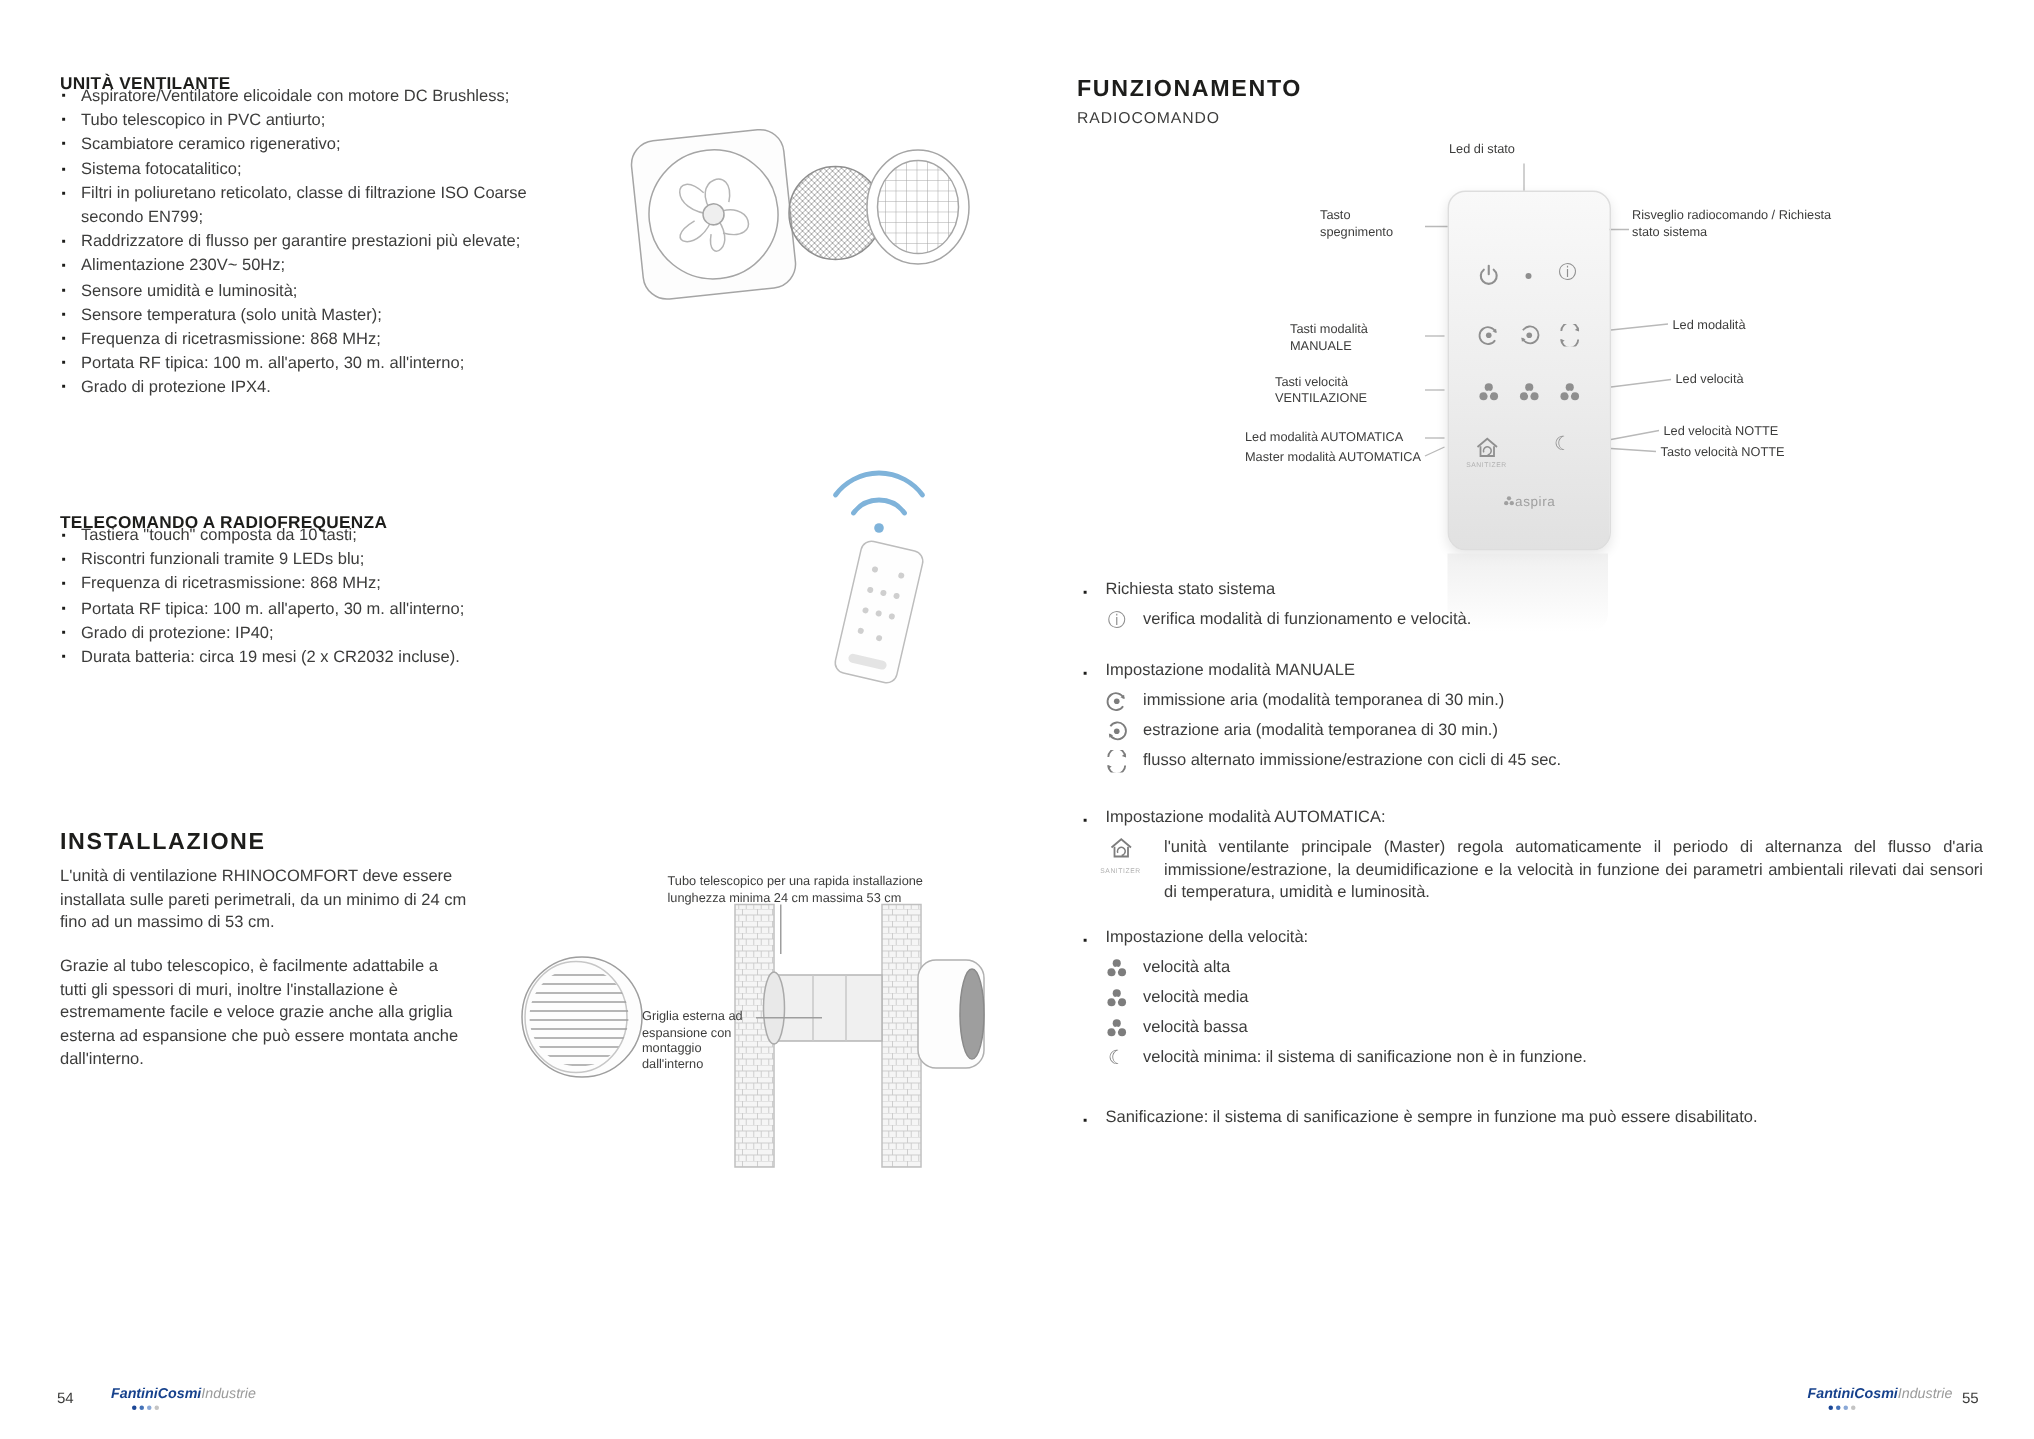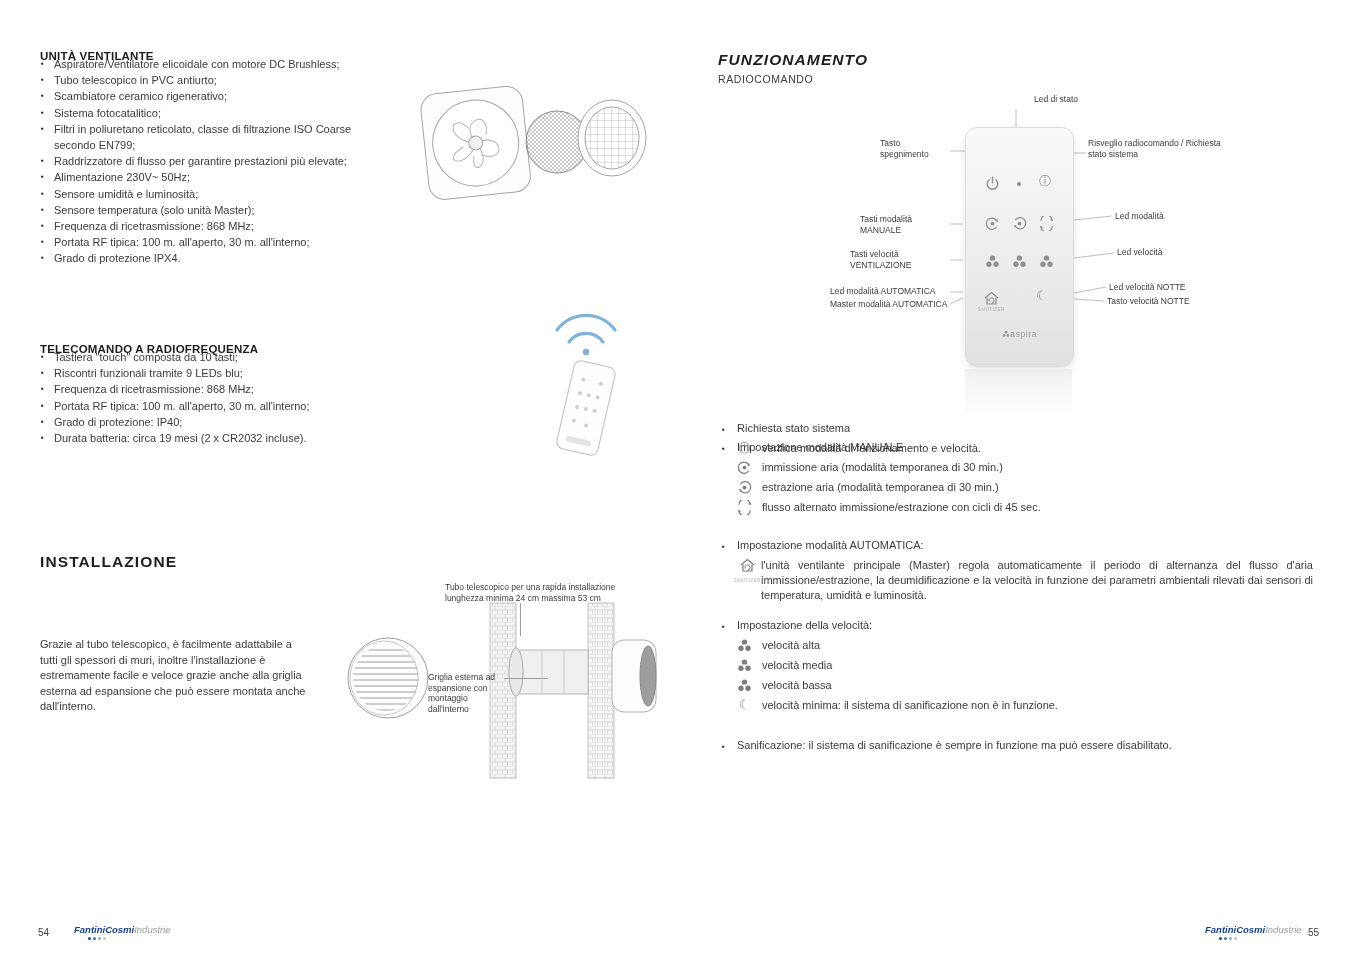--- a/index.html
+++ b/index.html
@@ -133,20 +133,21 @@
           <circle cx="55" cy="106" r="2"></circle>
         <circle cx="37" cy="120" r="2"></circle>
           <circle cx="50" cy="122" r="2"></circle>
       </g>
       <rect x="33" y="136" width="26" height="6" rx="3" fill="#e4e4e4"></rect>
     </g>
   </svg>
 
   <h2 class="abs h-big" style="left:40px;top:540px;">INSTALLAZIONE</h2>
 
+  <p class="abs body-txt" style="left:40px;top:577px;width:290px;margin:0;">L'unità di ventilazione RHINOCOMFORT deve essere installata sulle pareti perimetrali, da un minimo di 24 cm fino ad un massimo di 53 cm.</p>
   <p class="abs body-txt" style="left:40px;top:637px;width:268px;margin:0;">Grazie al tubo telescopico, è facilmente adattabile a tutti gli spessori di muri, inoltre l'installazione è estremamente facile e veloce grazie anche alla griglia esterna ad espansione che può essere montata anche dall'interno.</p>
 
   <svg class="abs" style="left:340px;top:598px;" width="320" height="185" viewBox="0 0 320 185">
     <defs>
       <pattern id="brick" width="10" height="8" patternUnits="userSpaceOnUse">
         <rect width="10" height="8" fill="#f5f5f5"></rect>
         <path d="M0,0 H10 M0,4 H10 M5,0 V4 M2.5,4 V8 M7.5,4 V8" stroke="#c9c9c9" stroke-width="0.6" fill="none"></path>
       </pattern>
       <clipPath id="gclip">
           <circle cx="46" cy="80" r="33"></circle>
@@ -187,42 +188,42 @@
         <i class="d1"></i>
         <i class="d2"></i>
         <i class="d3"></i>
         <i class="d4"></i>
       </div>
   </div>
 </section>
 
 <section style="position:absolute;inset:0;">
 
-  <h2 class="abs h-big" style="left:718px;top:38px;font-style:italic;">FUNZIONAMENTO</h2>
+  <h2 class="abs h-big" style="left:718px;top:38px;">FUNZIONAMENTO</h2>
   <div class="abs sub-h" style="left:718px;top:73px;">RADIOCOMANDO</div>
 
   <div class="diagram">
 
     <svg style="position:absolute;left:0;top:0;" width="400" height="300" viewBox="0 0 400 300">
       <g stroke="#b9b9b9" stroke-width="0.9" fill="none">
         <path d="M186,17 V84"></path>
         <path d="M120,59 H157 V80"></path>
         <path d="M256,61 H220 V80"></path>
         <path d="M120,132 H133"></path>
         <path d="M244,128 L282,124"></path>
         <path d="M120,168 H133"></path>
         <path d="M244,166 L284,161"></path>
         <path d="M120,200 H133"></path>
         <path d="M120,212 L133,206"></path>
         <path d="M244,201 L276,195"></path>
         <path d="M244,207 L274,209"></path>
       </g>
     </svg>
 
-    <div class="lbl" style="left:148px;top:2px;width:100px;text-align:right;">Led di stato</div>
+    <div class="lbl" style="left:136px;top:2px;width:100px;text-align:left;">Led di stato</div>
     <div class="lbl r" style="left:50px;top:46px;width:68px;">Tasto spegnimento</div>
     <div class="lbl" style="left:258px;top:46px;width:138px;">Risveglio radiocomando / Richiesta stato sistema</div>
     <div class="lbl r" style="left:30px;top:122px;width:88px;">Tasti modalità MANUALE</div>
     <div class="lbl" style="left:285px;top:119px;width:100px;">Led modalità</div>
     <div class="lbl r" style="left:20px;top:157px;width:98px;">Tasti velocità VENTILAZIONE</div>
     <div class="lbl" style="left:287px;top:155px;width:100px;">Led velocità</div>
     <div class="lbl r" style="left:0px;top:194px;width:118px;">Led modalità AUTOMATICA</div>
     <div class="lbl r" style="left:0px;top:207px;width:118px;">Master modalità AUTOMATICA</div>
     <div class="lbl" style="left:279px;top:190px;width:110px;">Led velocità NOTTE</div>
     <div class="lbl" style="left:277px;top:204px;width:110px;">Tasto velocità NOTTE</div>
@@ -293,21 +294,21 @@
               <circle cx="7.5" cy="4.2" r="2.7"></circle>
               <circle cx="4" cy="10.2" r="2.7"></circle>
               <circle cx="11" cy="10.2" r="2.7"></circle>
             </g>
         </svg><span>aspira</span>
       </div>
     </div>
     <div class="reflect"></div>
   </div>
 
-  <div class="blk" style="top:386px;margin-top:35px;">
+  <div class="blk" style="top:386px;">
     <div class="t">Richiesta stato sistema</div>
     <div class="sub">
       <span class="ictxt">ⓘ</span>
       <span>verifica modalità di funzionamento e velocità.</span>
     </div>
   </div>
 
   <div class="blk" style="top:440px;">
     <div class="t">Impostazione modalità MANUALE</div>
     <div class="sub">
@@ -332,21 +333,21 @@
         <path d="M2,11 A6,6 0 0 0 14,11" fill="none" stroke="#7d7d7d" stroke-width="1.3"></path>
         <path d="M14.6,5.4 L11.6,4.2 L14.2,2.4 Z" fill="#7d7d7d"></path>
         <path d="M1.4,10.6 L4.4,11.8 L1.8,13.6 Z" fill="#7d7d7d"></path>
       </svg>
       <span>flusso alternato immissione/estrazione con cicli di 45 sec.</span>
     </div>
   </div>
 
   <div class="blk" style="top:538px;">
     <div class="t">Impostazione modalità AUTOMATICA:</div>
-    <div class="sub" style="gap:4px;">
+    <div class="sub" style="gap:19px;">
       <span class="iconcol">
         <svg width="17" height="15" viewBox="0 0 17 15">
           <path d="M2,7 L8.5,1.5 L15,7" fill="none" stroke="#7d7d7d" stroke-width="1.2"></path>
           <path d="M4,6.5 V13 H13 V6.5" fill="none" stroke="#7d7d7d" stroke-width="1.2"></path>
           <path d="M6.2,10.6 A2.6,2.6 0 1 1 8.8,12.1" fill="none" stroke="#7d7d7d" stroke-width="1"></path>
           <path d="M8.8,12.1 l1.6,-0.4 l-1,1.5 z" fill="#7d7d7d"></path>
         </svg>
         <span class="tinytxt">SANITIZER</span>
       </span>
       <span class="p-just">l'unità ventilante principale (Master) regola automaticamente il periodo di alternanza del flusso d'aria immissione/estrazione, la deumidificazione e la velocità in funzione dei parametri ambientali rilevati dai sensori di temperatura, umidità e luminosità.</span>

